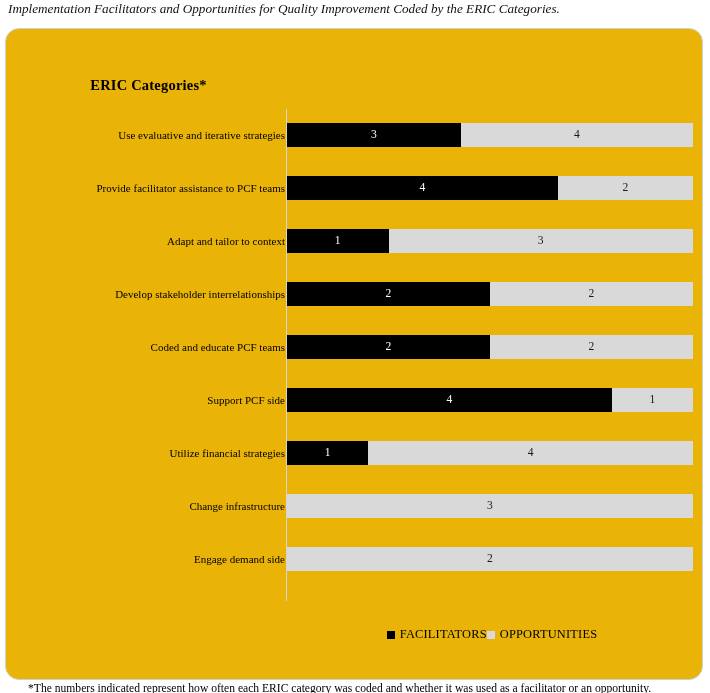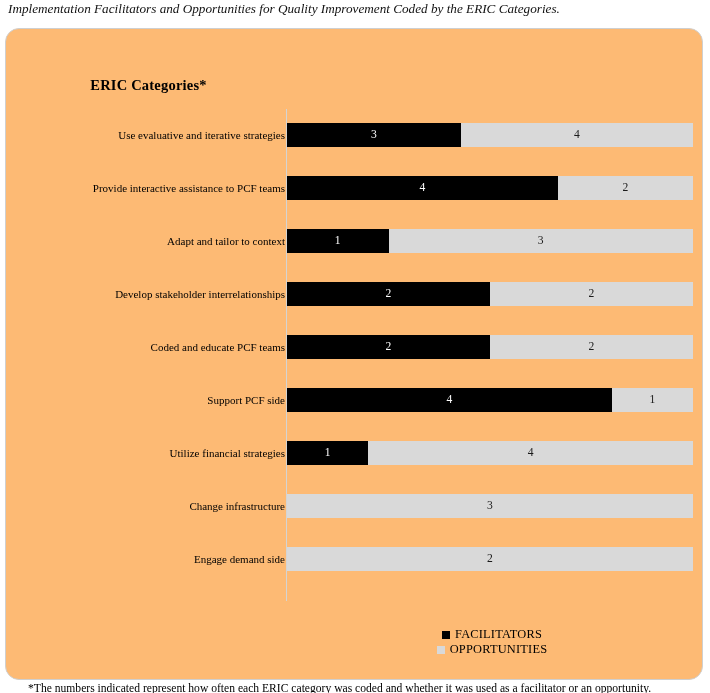--- a/index.html
+++ b/index.html
@@ -32,21 +32,21 @@
 
   
   #figure-panel {
     position: absolute;
     left: 5px;
     top: 28px;
     width: 698px;
     height: 652px;
     border: 1px solid #cfcfcf;
     border-radius: 14px;
-    background: #fdba74;
+    background: #eab308;
     box-sizing: border-box;
   }
 
   
   #chart-title {
     position: absolute;
     left: 0px;
     top: 48px;
     width: 285px;
     text-align: center;
@@ -123,22 +123,22 @@
   .seg-facilitators .seg-value { color: #ffffff; }
   .seg-opportunities .seg-value { color: #1a1a1a; }
 
   
   #chart-legend {
     position: absolute;
     left: 281px;
     top: 598px;
     width: 410px;
     display: flex;
-    flex-direction: column;
     align-items: center;
+    justify-content: center;
   }
   .legend-entry {
     display: flex;
     flex-direction: row;
     align-items: center;
     gap: 5px;
   }
   .legend-swatch {
     width: 8px;
     height: 8px;
@@ -182,21 +182,21 @@
         <div class="seg seg-facilitators" style="width:42.857%;">
           <span class="seg-value">3</span>
         </div>
         <div class="seg seg-opportunities" style="width:57.143%;">
           <span class="seg-value">4</span>
         </div>
       </div>
     </div>
 
     <div class="bar-row" style="top:53px;">
-      <div class="row-label">Provide interactive assistance to PCF teams</div>
+      <div class="row-label">Provide facilitator assistance to PCF teams</div>
       <div class="bar-track">
         <div class="seg seg-facilitators" style="width:66.667%;">
           <span class="seg-value">4</span>
         </div>
         <div class="seg seg-opportunities" style="width:33.333%;">
           <span class="seg-value">2</span>
         </div>
       </div>
     </div>
 

